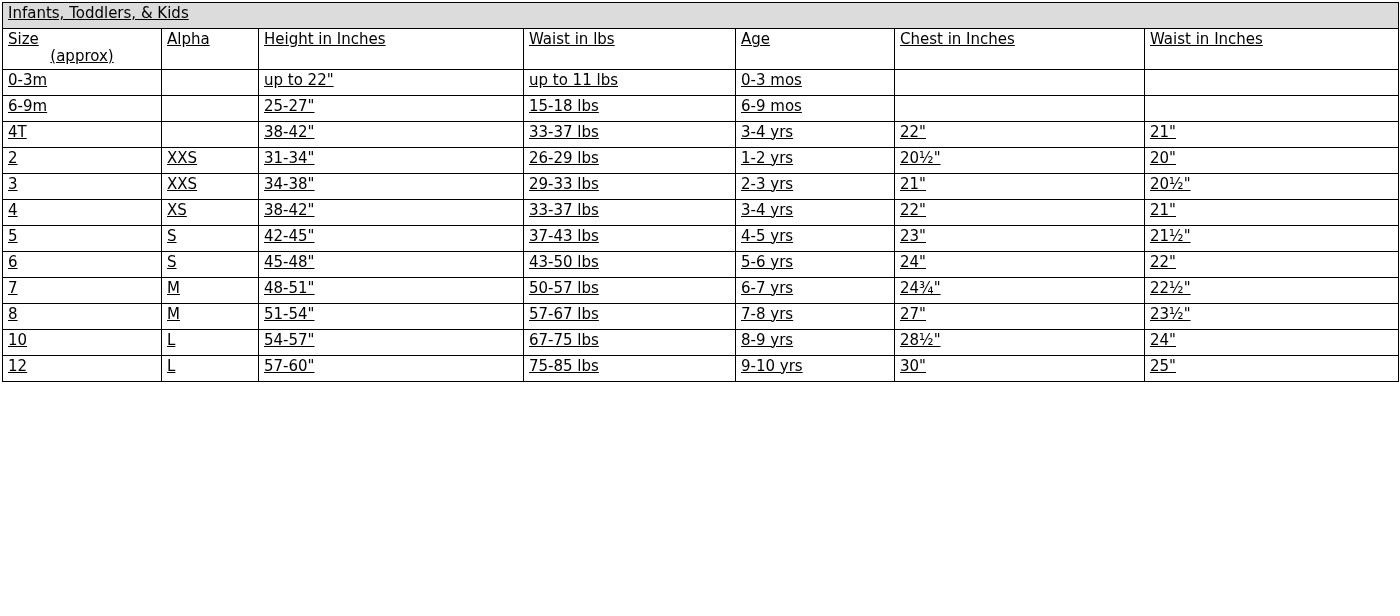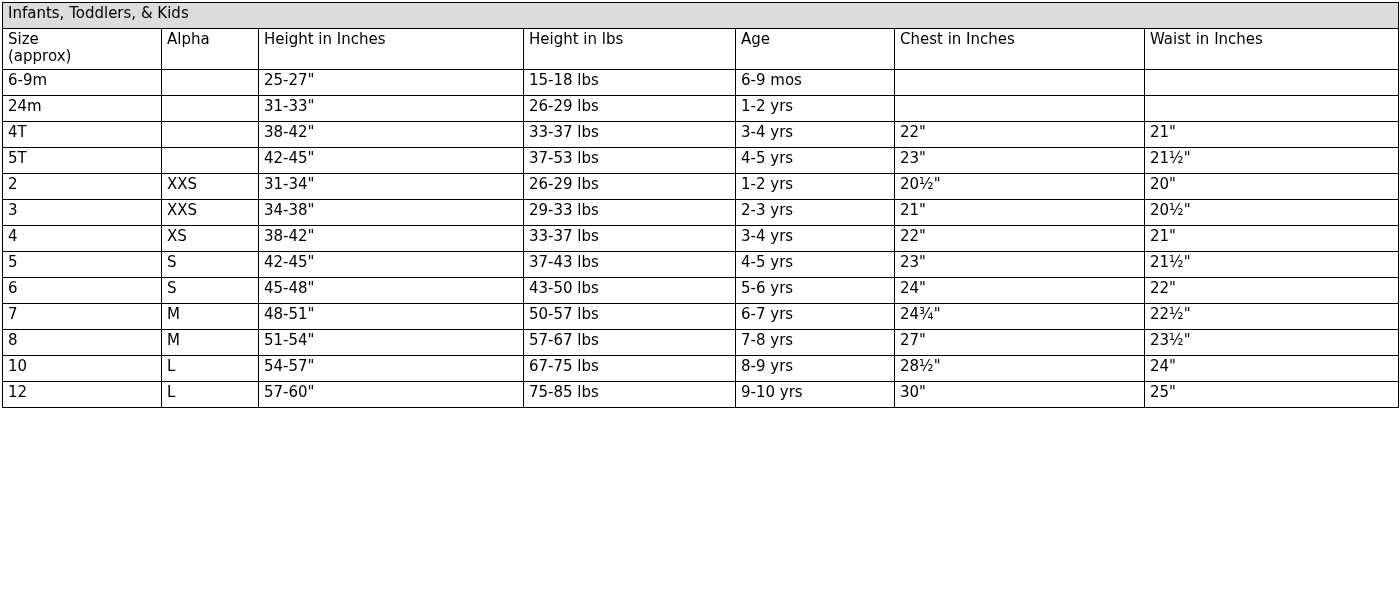--- a/index.html
+++ b/index.html
@@ -11,20 +11,21 @@
     width: 1400px;
     height: 616px;
     font-family: "DejaVu Sans", "Liberation Sans", sans-serif;
     font-size: 15px;
     color: #000000;
     overflow: hidden;
   }
   .chart-wrap {
     width: 1400px;
     box-sizing: border-box;
+    text-decoration: underline;
   }
   table.size-chart {
     border-collapse: collapse;
     width: 1396px;
     margin: 2px 0 0 2px;
     table-layout: fixed;
   }
   table.size-chart td, table.size-chart th {
     border: 1px solid #000000;
     padding: 2px 5px 3px 5px;
@@ -43,20 +44,21 @@
     height: auto;
   }
   .header-row td {
     font-weight: bold;
     height: 42px;
     vertical-align: top;
     padding-top: 4px;
   }
   .header-row td .hdr-line2 {
     display: block;
+    text-align: center;
   }
   td.size-col {
     font-weight: bold;
   }
   td.alpha-col {
     font-weight: bold;
   }
   
   col.c-size   { width: 159px; }
   col.c-alpha  { width: 97px;  }
@@ -81,62 +83,53 @@
         <col class="c-waist">
     </colgroup>
     <tbody id="chart-body">
       <tr>
         <td class="title-cell" colspan="7">Infants, Toddlers, &amp; Kids</td>
       </tr>
     <tr class="header-row">
           <td><span>Size</span><span class="hdr-line2">(approx)</span></td>
           <td><span>Alpha</span></td>
           <td><span>Height in Inches</span></td>
-          <td><span>Height in lbs</span></td>
+          <td><span>Waist in lbs</span></td>
           <td><span>Age</span></td>
           <td><span>Chest in Inches</span></td>
           <td><span>Waist in Inches</span></td>
+        </tr>
+        <tr>
+          <td class="size-col">0-3m</td>
+          <td class="alpha-col"></td>
+          <td>up to 22"</td>
+          <td>up to 11 lbs</td>
+          <td>0-3 mos</td>
+          <td></td>
+          <td></td>
         </tr>
         <tr>
           <td class="size-col">6-9m</td>
           <td class="alpha-col"></td>
           <td>25-27"</td>
           <td>15-18 lbs</td>
           <td>6-9 mos</td>
-          <td></td>
-          <td></td>
-        </tr>
-        <tr>
-          <td class="size-col">24m</td>
-          <td class="alpha-col"></td>
-          <td>31-33"</td>
-          <td>26-29 lbs</td>
-          <td>1-2 yrs</td>
           <td></td>
           <td></td>
         </tr>
         <tr>
           <td class="size-col">4T</td>
           <td class="alpha-col"></td>
           <td>38-42"</td>
           <td>33-37 lbs</td>
           <td>3-4 yrs</td>
           <td>22"</td>
           <td>21"</td>
         </tr>
         <tr>
-          <td class="size-col">5T</td>
-          <td class="alpha-col"></td>
-          <td>42-45"</td>
-          <td>37-53 lbs</td>
-          <td>4-5 yrs</td>
-          <td>23"</td>
-          <td>21½"</td>
-        </tr>
-        <tr>
           <td class="size-col">2</td>
           <td class="alpha-col">XXS</td>
           <td>31-34"</td>
           <td>26-29 lbs</td>
           <td>1-2 yrs</td>
           <td>20½"</td>
           <td>20"</td>
         </tr>
         <tr>
           <td class="size-col">3</td>

